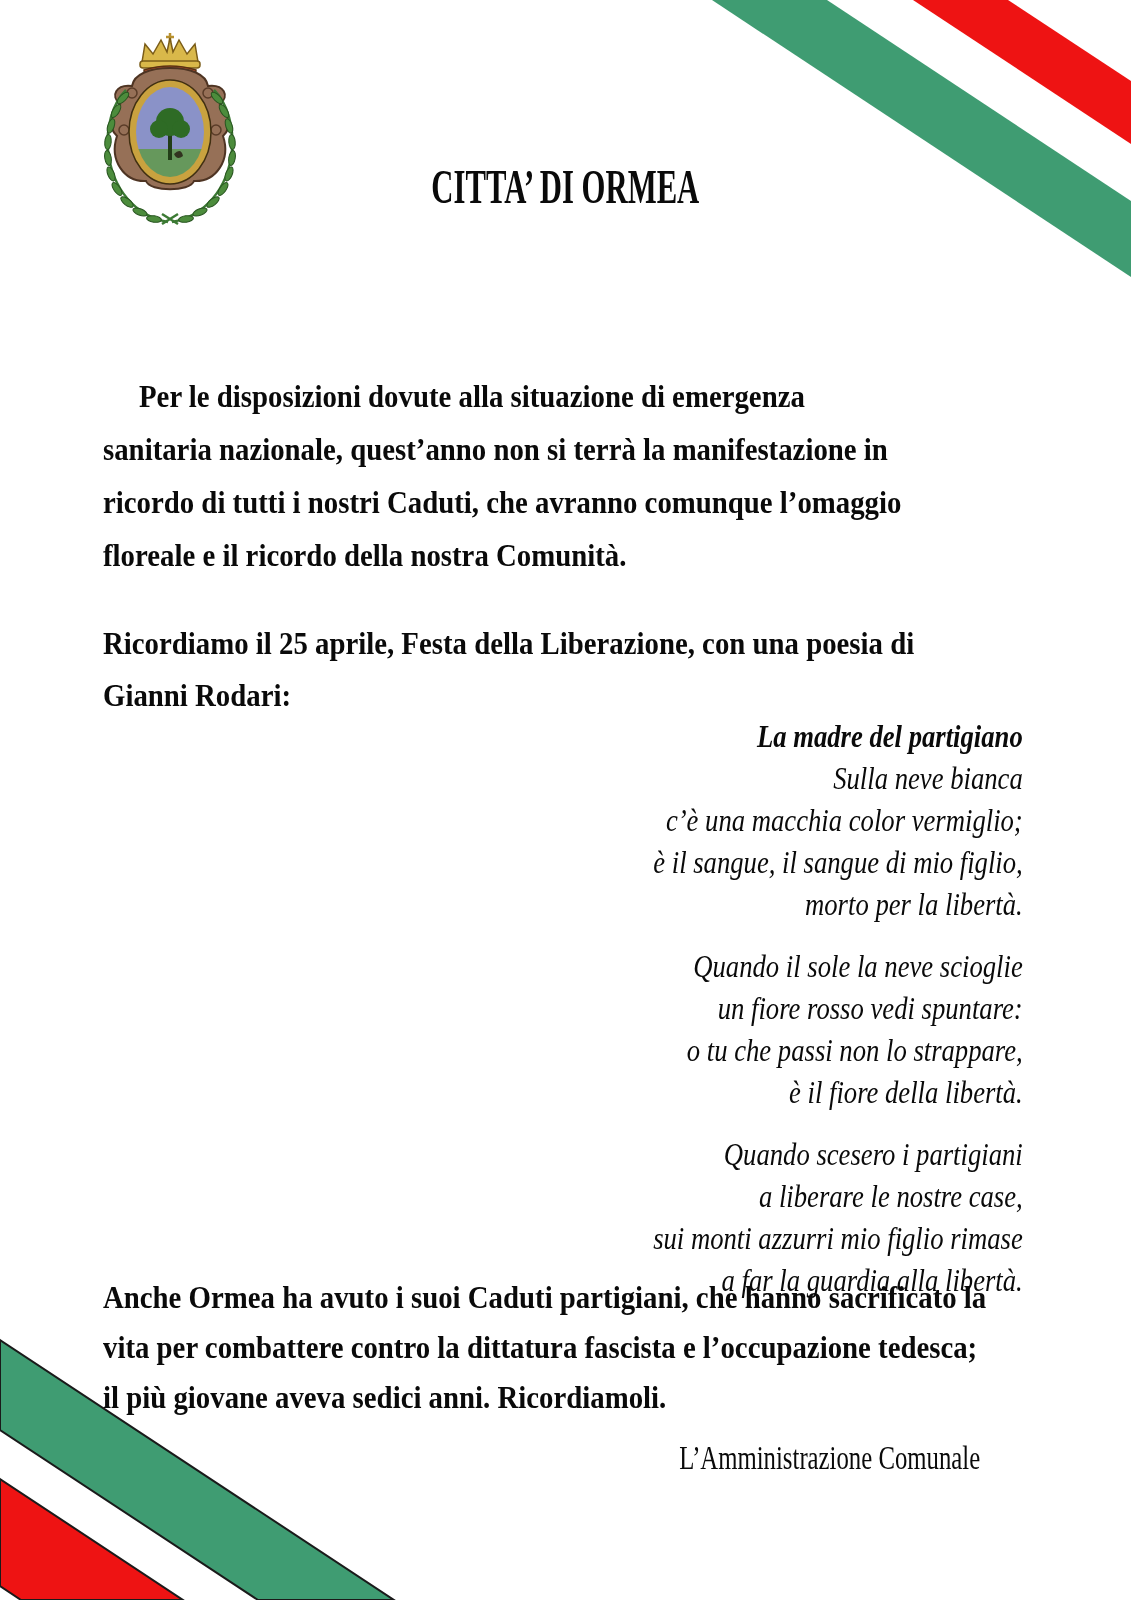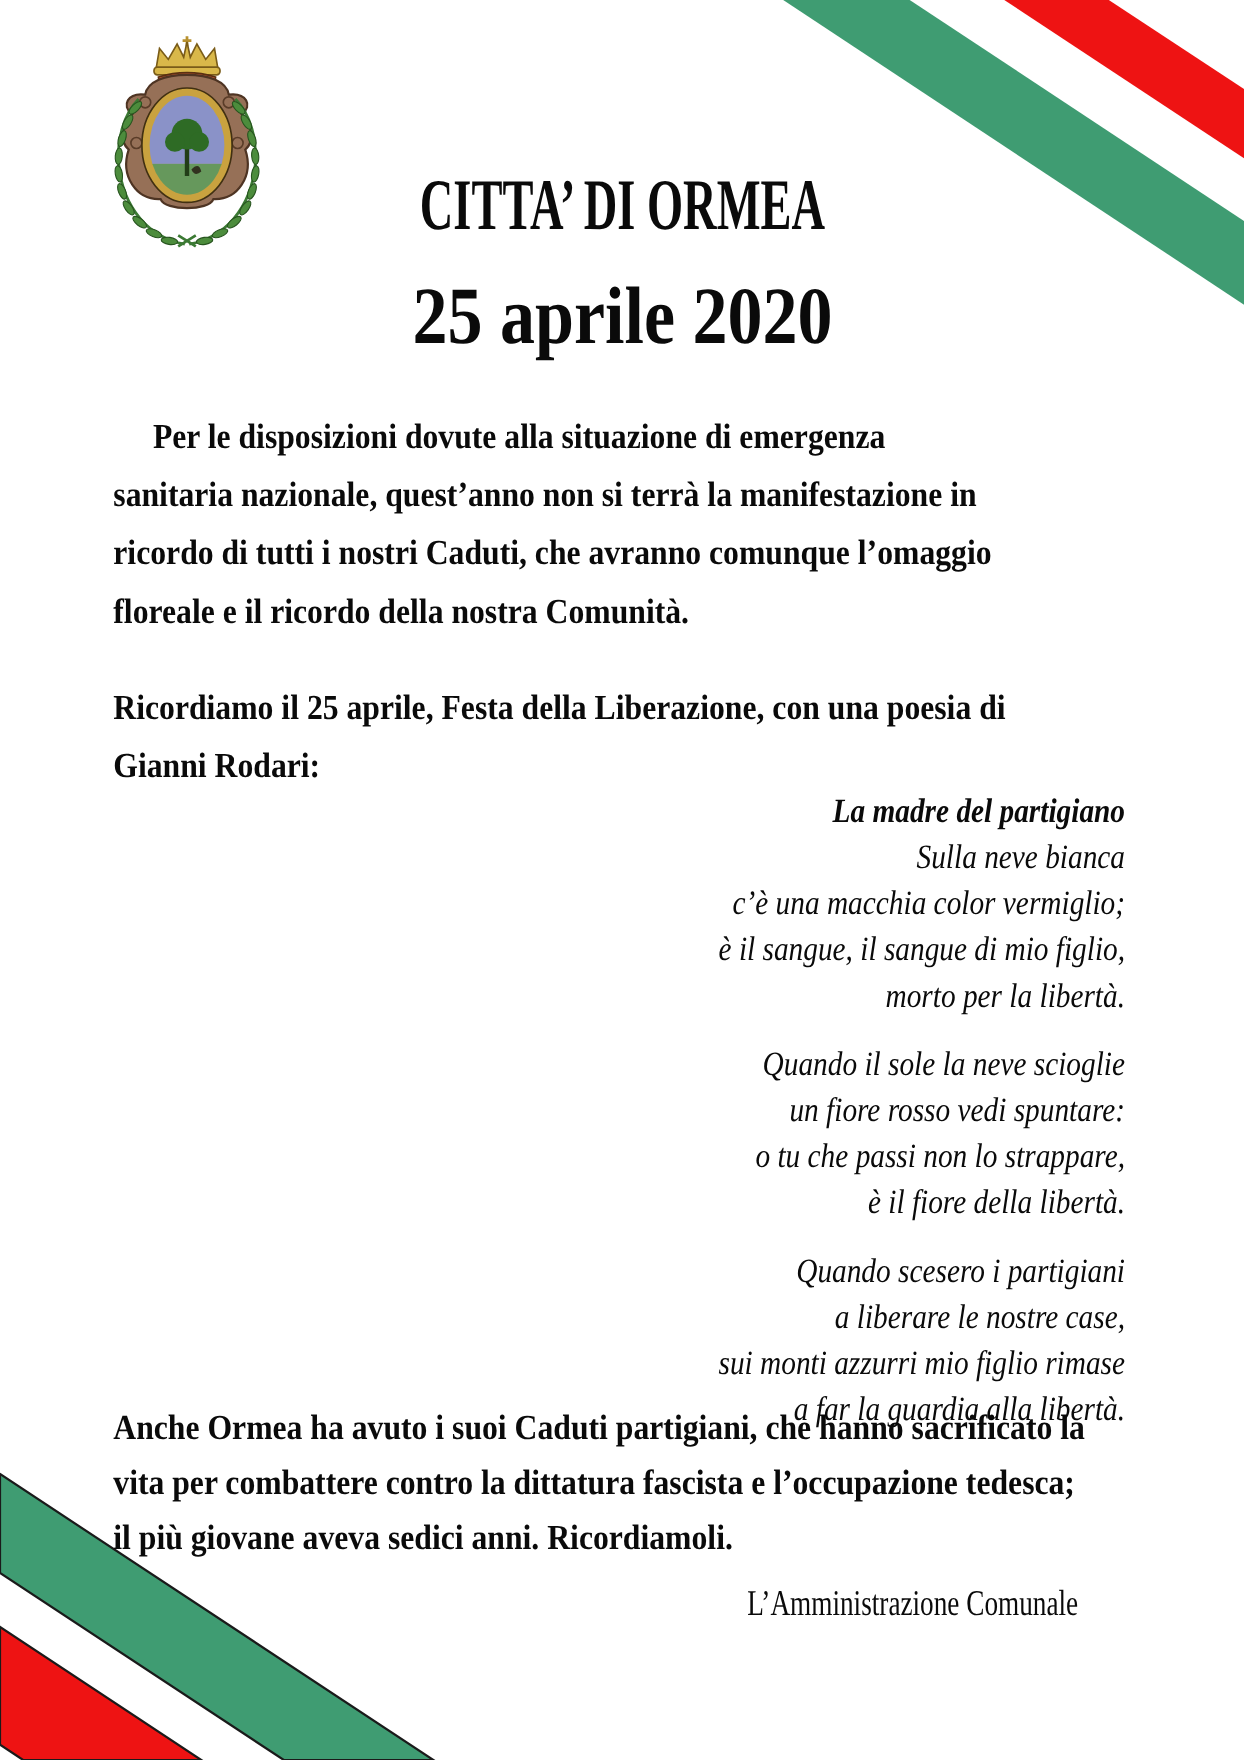--- a/index.html
+++ b/index.html
@@ -5,21 +5,21 @@
   html,body { margin:0; padding:0; background:#ffffff; }
   .page {
     position:relative; width:1131px; height:1600px; background:#ffffff;
     overflow:hidden; font-family:"Liberation Serif", serif; color:#0a0a0a;
   }
   .ribbons { position:absolute; left:0; top:0; z-index:1; }
   .outlined { stroke:#1a1a1a; stroke-width:2px; }
   .crest { position:absolute; left:86px; top:32px; width:168px; height:204px; z-index:2; }
 
   .title-line { position:absolute; left:0; right:0; text-align:center; font-weight:bold; z-index:3; }
-  .page-title { top:150px; font-size:66px; line-height:74px; }
+  .page-title { top:150px; font-size:48px; line-height:74px; }
   .page-date  { top:251px; font-size:74px; line-height:74px; }
   .squeeze-title { display:inline-block; transform:scaleX(0.64); white-space:nowrap; }
   .squeeze-date  { display:inline-block; transform:scaleX(0.86); white-space:nowrap; }
 
   .para { position:absolute; left:103px; font-weight:bold; font-size:32px;
           transform:scaleX(0.90); transform-origin:left top; z-index:3; }
   .para .line { white-space:nowrap; }
   .para-1 { top:370px; }  .para-1 .line { height:53px; line-height:53px; }
   .para-2 { top:617px; }  .para-2 .line { height:52px; line-height:52px; }
   .para-3 { top:1272px; } .para-3 .line { height:50px; line-height:50px; }
@@ -92,23 +92,20 @@
         <ellipse cx="37" cy="66" rx="7.5" ry="3.2" transform="rotate(135 37 66)" fill="#4c8c3c" stroke="#27541f" stroke-width="1"></ellipse>
       </g>
       <use href="#laurel-left" transform="translate(168,0) scale(-1,1)"></use>
       <path d="M76,192 L92,182 M76,182 L92,192" stroke="#3c7a34" stroke-width="2.5"></path>
     </g>
   </svg>
 
   <div class="title-line page-title">
     <span class="squeeze-title">CITTA’ DI ORMEA</span>
   </div>
-  <div class="title-line page-date">
-    <span class="squeeze-date">25 aprile 2020</span>
-  </div>
 
   <div class="para para-1">
     <div class="line indent">Per le disposizioni dovute alla situazione di emergenza</div>
     <div class="line">sanitaria nazionale, quest’anno non si terrà la manifestazione in</div>
     <div class="line">ricordo di tutti i nostri Caduti, che avranno comunque l’omaggio</div>
     <div class="line">floreale e il ricordo della nostra Comunità.</div>
   </div>
 
   <div class="para para-2">
     <div class="line">Ricordiamo il 25 aprile, Festa della Liberazione, con una poesia di</div>

